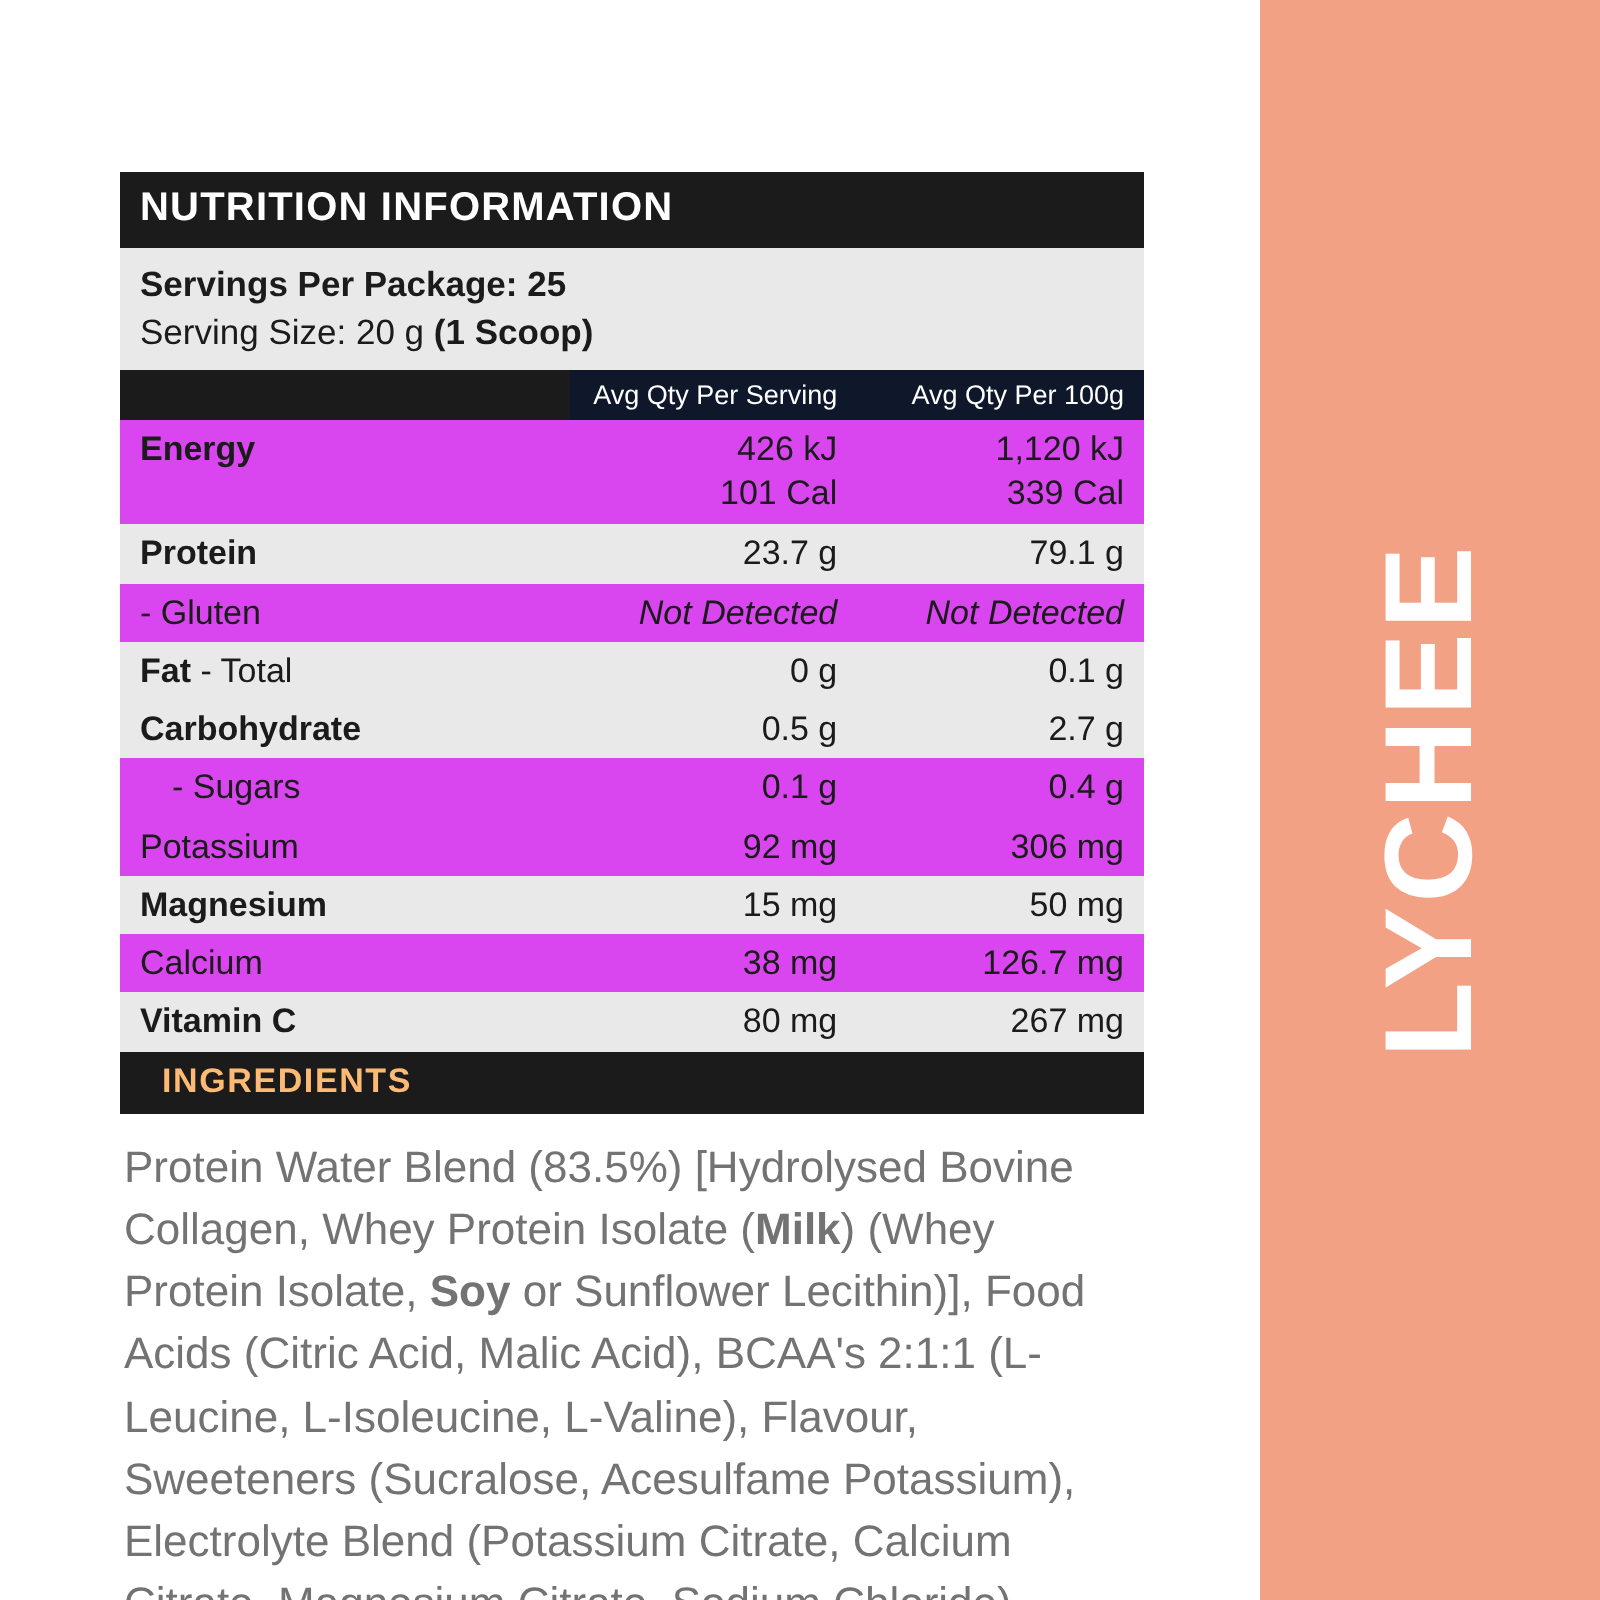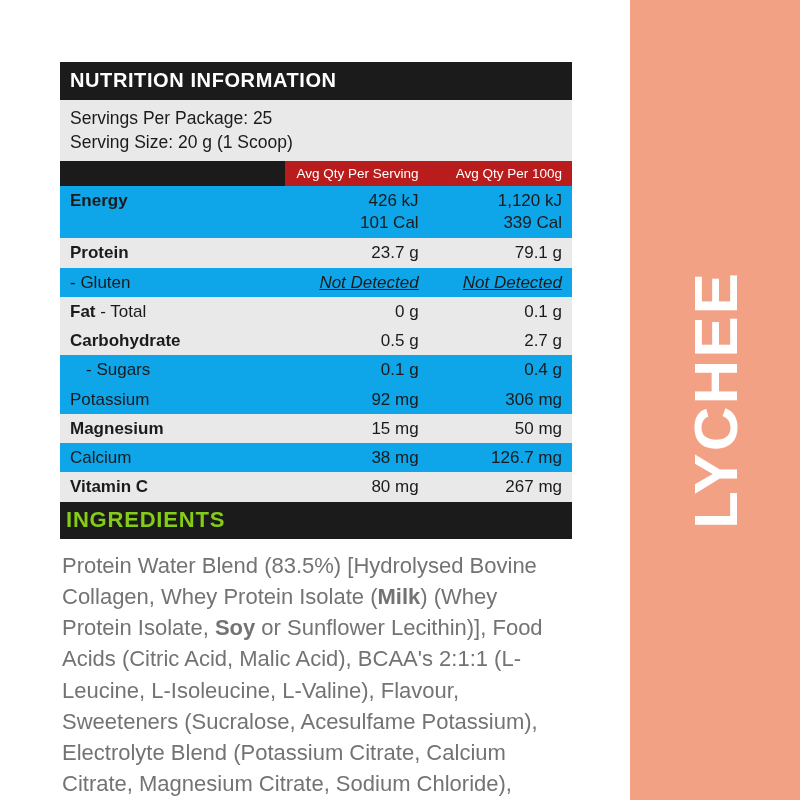--- a/index.html
+++ b/index.html
@@ -49,78 +49,79 @@
     width: 512px;
   }
 
   .black-bar {
     background: #1b1b1b;
     color: #ffffff;
     font-weight: bold;
     font-size: 20px;
     letter-spacing: 0.6px;
     padding: 7px 10px 8px 10px;
+    margin-top: 24px;
   }
 
   .servings-block {
     background: #e9e9e9;
     padding: 6px 10px 7px 10px;
     font-size: 17.5px;
     color: #1b1b1b;
     line-height: 1.38;
   }
-  .servings-block .line1 { font-weight: normal; }
+  .servings-block .line1 { font-weight: bold; }
   .servings-block .line2 { font-weight: normal; }
-  .servings-block .line2 b { font-weight: normal; }
+  .servings-block .line2 b { font-weight: bold; }
 
   
   table.nutri {
     width: 100%;
     border-collapse: collapse;
     font-size: 17px;
     color: #1b1b1b;
   }
   table.nutri th {
-    background: #b91c1c;
+    background: #0f172a;
     color: #ffffff;
     font-size: 13.5px;
     font-weight: normal;
     text-align: right;
     padding: 5px 10px 5px 4px;
   }
   table.nutri th.blank { background: #1b1b1b; }
   table.nutri td {
     padding: 4px 10px 4px 10px;
     vertical-align: top;
     line-height: 1.25;
   }
   table.nutri td.num {
     text-align: right;
     padding-right: 10px;
     white-space: nowrap;
   }
   tr.shade td { background: #e9e9e9; }
-  tr.plain td { background: #0ea5e9; }
+  tr.plain td { background: #d946ef; }
   td.label { width: 44%; }
   td.num   { width: 28%; }
   .bold { font-weight: bold; }
-  .ital { font-style: italic; text-decoration: underline; }
+  .ital { font-style: italic; }
   .indent2 { padding-left: 26px !important; }
 
   
   .energy-lines div { line-height: 1.3; text-align: right; }
 
   
   #ingredients-bar {
     background: #1b1b1b;
-    color: #84cc16;
-    font-weight: bold;
-    font-size: 22px;
+    color: #fdba74;
+    font-weight: bold;
+    font-size: 17px;
     letter-spacing: 0.8px;
-    padding: 5px 10px 6px 6px;
+    padding: 5px 10px 6px 21px;
     margin-top: 0;
   }
   #ingredients-text {
     font-size: 22px;
     line-height: 1.42;
     color: #737373;
     padding: 11px 2px 0 2px;
   }
   #contains-text {
     font-size: 17px;

